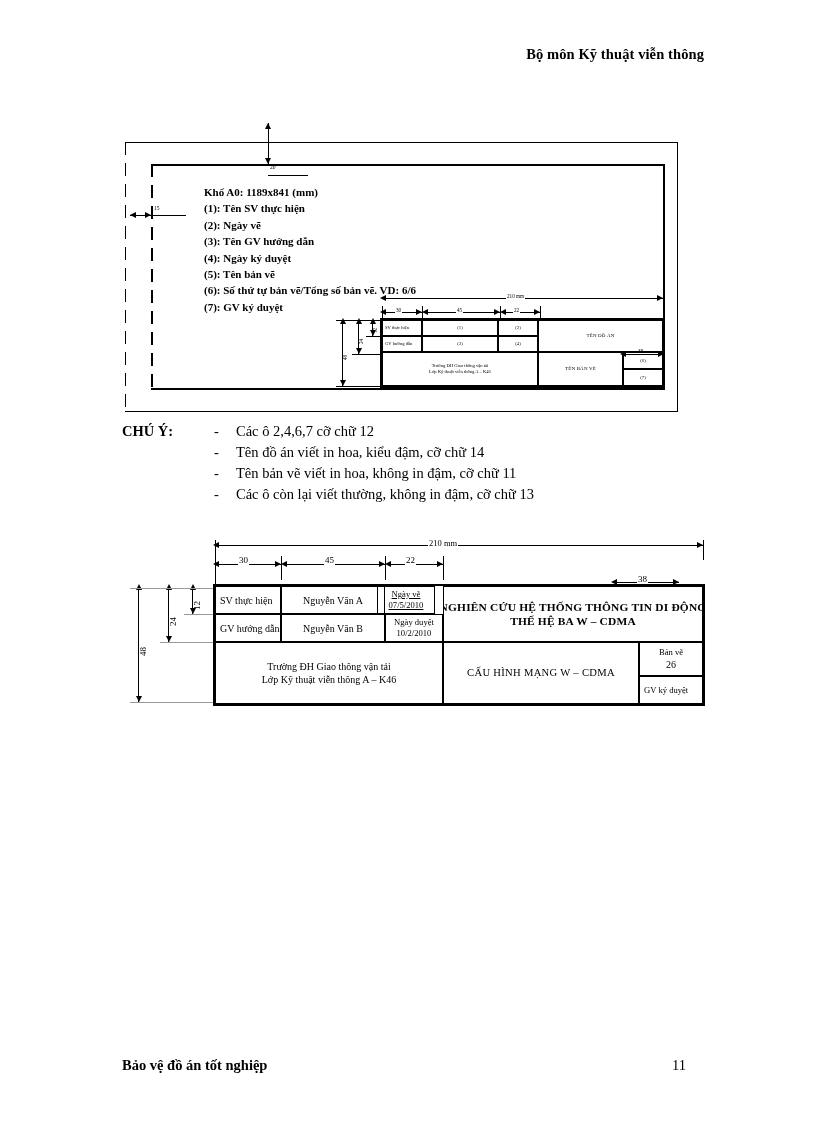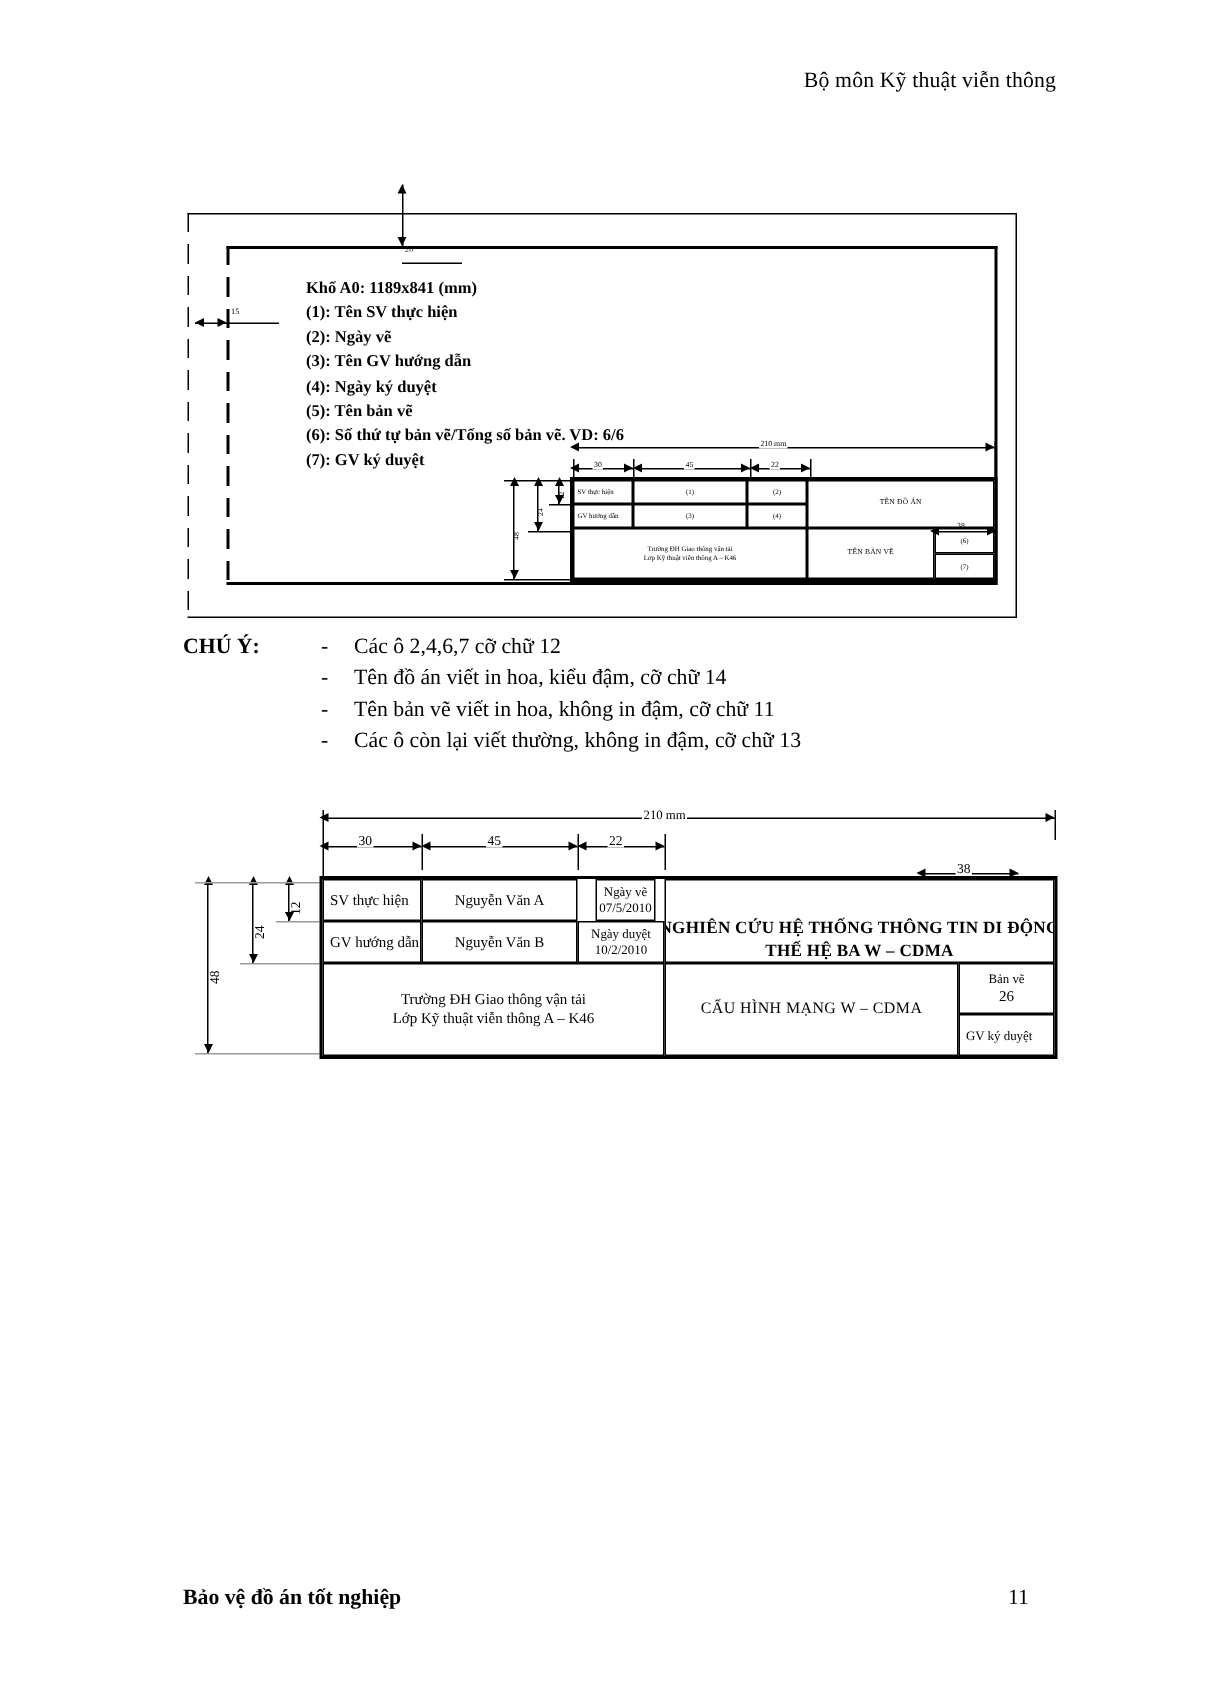--- a/index.html
+++ b/index.html
@@ -7,21 +7,21 @@
     width:816px;height:1123px;position:relative;
     font-family:"Liberation Serif","DejaVu Serif",serif;
     color:#000;
     -webkit-font-smoothing:none;
   }
   .page{position:absolute;inset:0;}
 
   
   .runhead{
     position:absolute;top:46px;right:112px;
-    font-size:14.5px;font-weight:normal;letter-spacing:.1px;
+    font-size:14.5px;font-weight:bold;letter-spacing:.1px;
     white-space:nowrap;
   }
   .footer-left{
     position:absolute;left:122px;top:1057px;
     font-size:14.5px;font-weight:bold;white-space:nowrap;
   }
   .footer-page{
     position:absolute;left:672px;top:1057px;
     font-size:14.5px;
   }
@@ -367,37 +367,37 @@
 
     <div class="f2-tbl">
       <div class="f2-outer"></div>
 
       <div class="f2-cell lft" style="left:2px;top:2px;width:66px;height:28px;">
         <span class="f2-t">SV thực hiện</span>
       </div>
       <div class="f2-cell" style="left:68px;top:2px;width:104px;height:28px;">
         <span class="f2-t">Nguyễn Văn A</span>
       </div>
-      <div class="f2-cell" style="left:184px;top:2px;width:40px;height:28px;">
+      <div class="f2-cell" style="left:164px;top:2px;width:58px;height:28px;text-decoration:underline;">
         <span class="f2-t-sm">Ngày vẽ</span>
         <span class="f2-t-sm">07/5/2010</span>
       </div>
 
       <div class="f2-cell lft" style="left:2px;top:30px;width:66px;height:28px;">
         <span class="f2-t">GV hướng dẫn</span>
       </div>
       <div class="f2-cell" style="left:68px;top:30px;width:104px;height:28px;">
         <span class="f2-t">Nguyễn Văn B</span>
       </div>
       <div class="f2-cell" style="left:172px;top:30px;width:58px;height:28px;">
         <span class="f2-t-sm">Ngày duyệt</span>
         <span class="f2-t-sm">10/2/2010</span>
       </div>
 
-      <div class="f2-cell" style="left:230px;top:2px;width:260px;height:56px;justify-content:flex-end;">
+      <div class="f2-cell" style="left:230px;top:2px;width:260px;height:56px;">
         <span class="f2-t-big">NGHIÊN CỨU HỆ THỐNG THÔNG TIN DI ĐỘNG</span>
         <span class="f2-t-big">THẾ HỆ BA W – CDMA</span>
       </div>
 
       <div class="f2-cell" style="left:2px;top:58px;width:228px;height:62px;">
         <span class="f2-t">Trường ĐH Giao thông vận tải</span>
         <span class="f2-t">Lớp Kỹ thuật viễn thông A – K46</span>
       </div>
 
       <div class="f2-cell" style="left:230px;top:58px;width:196px;height:62px;">

